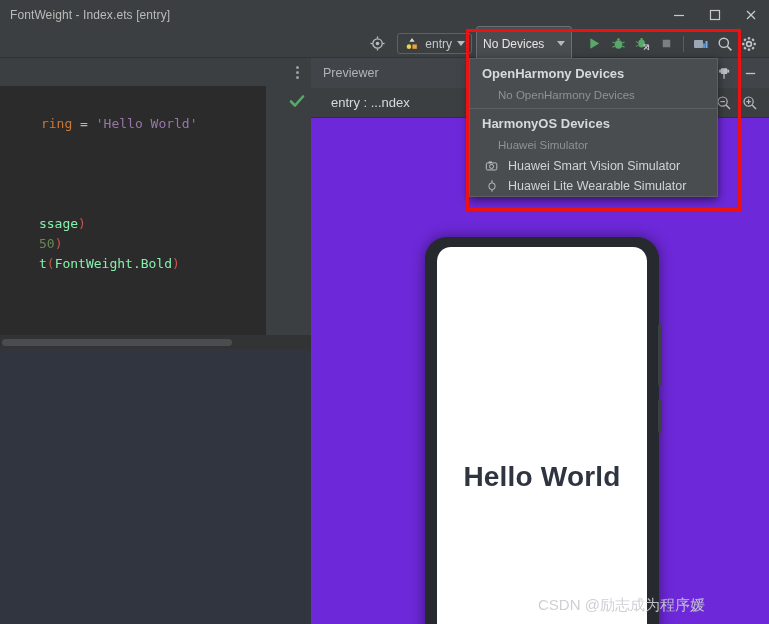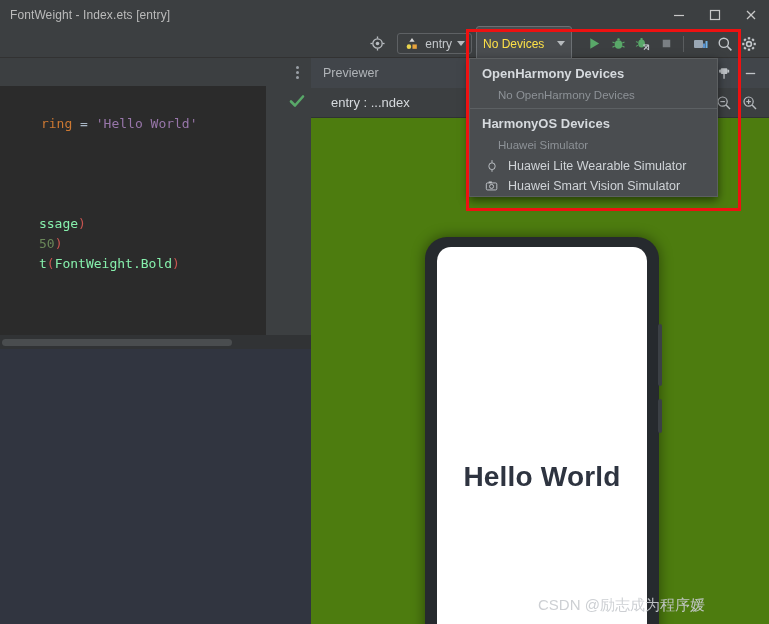--- a/index.html
+++ b/index.html
@@ -67,21 +67,21 @@
     border-right: 4px solid transparent;
     border-top: 5px solid #b6babd;
   }
 
   
   .device-combo {
     display: flex; align-items: center; justify-content: space-between;
     width: 96px; height: 22px; padding: 17px 6px;
     border: 1px solid #6c7074; border-radius: 3px;
     background: #4a4d50;
-    color: #fde047; font-size: 12px;
+    color: #e5e5e5; font-size: 12px;
   }
 
   
   .red-box {
     position: absolute;
     left: 466px; top: 29px;
     width: 275px; height: 182px;
     border: 3px solid #ee1111;
     z-index: 60;
     pointer-events: none;
@@ -206,21 +206,21 @@
     padding-left: 20px; color: #d6dade; font-size: 13px;
   }
   .prev-subbar-right {
     position: absolute; right: 0; top: 0; height: 30px;
     display: flex; align-items: center;
   }
 
   
   .canvas {
     position: absolute; left: 311px; top: 118px; width: 458px; height: 506px;
-    background: #4d7c0f;
+    background: #6d28d9;
     overflow: hidden;
   }
 
   
   .phone {
     position: absolute; left: 114px; top: 119px;
     width: 234px; height: 430px;
     background: #262a2e;
     border-radius: 22px;
     box-shadow: 0 0 14px rgba(0,0,0,.45);
@@ -463,38 +463,38 @@
   <div class="dropdown">
     <div class="dd-group">OpenHarmony Devices</div>
     <div class="dd-sub">No OpenHarmony Devices</div>
     <div class="dd-divider"></div>
     <div class="dd-group">HarmonyOS Devices</div>
     <div class="dd-sub">Huawei Simulator</div>
 
     <div class="dd-item">
       <span class="dd-icon">
         <svg width="14" height="14" viewBox="0 0 16 16">
+          <rect x="1.5" y="4.5" width="12" height="8" rx="1.4" fill="none" stroke="#c0c4c8" stroke-width="1.1"></rect>
+          <circle cx="7.5" cy="8.5" r="2.3" fill="none" stroke="#c0c4c8" stroke-width="1.1"></circle>
+          <rect x="4.2" y="2.8" width="3.6" height="1.8" fill="#c0c4c8"></rect>
+        </svg>
+      </span>
+      <span>Huawei Smart Vision Simulator</span>
+    </div>
+
+    <div class="dd-item">
+      <span class="dd-icon">
+        <svg width="14" height="14" viewBox="0 0 16 16">
           <rect x="4.5" y="4.5" width="7" height="7.5" rx="3.2" fill="none" stroke="#c0c4c8" stroke-width="1.1"></rect>
           <line x1="8" y1="1.3" x2="8" y2="4.3" stroke="#c0c4c8" stroke-width="1.1"></line>
           <line x1="8" y1="12.2" x2="8" y2="14.6" stroke="#c0c4c8" stroke-width="1.1"></line>
         </svg>
       </span>
       <span>Huawei Lite Wearable Simulator</span>
     </div>
 
-    <div class="dd-item">
-      <span class="dd-icon">
-        <svg width="14" height="14" viewBox="0 0 16 16">
-          <rect x="1.5" y="4.5" width="12" height="8" rx="1.4" fill="none" stroke="#c0c4c8" stroke-width="1.1"></rect>
-          <circle cx="7.5" cy="8.5" r="2.3" fill="none" stroke="#c0c4c8" stroke-width="1.1"></circle>
-          <rect x="4.2" y="2.8" width="3.6" height="1.8" fill="#c0c4c8"></rect>
-        </svg>
-      </span>
-      <span>Huawei Smart Vision Simulator</span>
-    </div>
-
   </div>
 
   <div class="red-box"></div>
 
   <div class="watermark">CSDN @励志成为程序媛</div>
 
 </div>
 
 </body></html>

